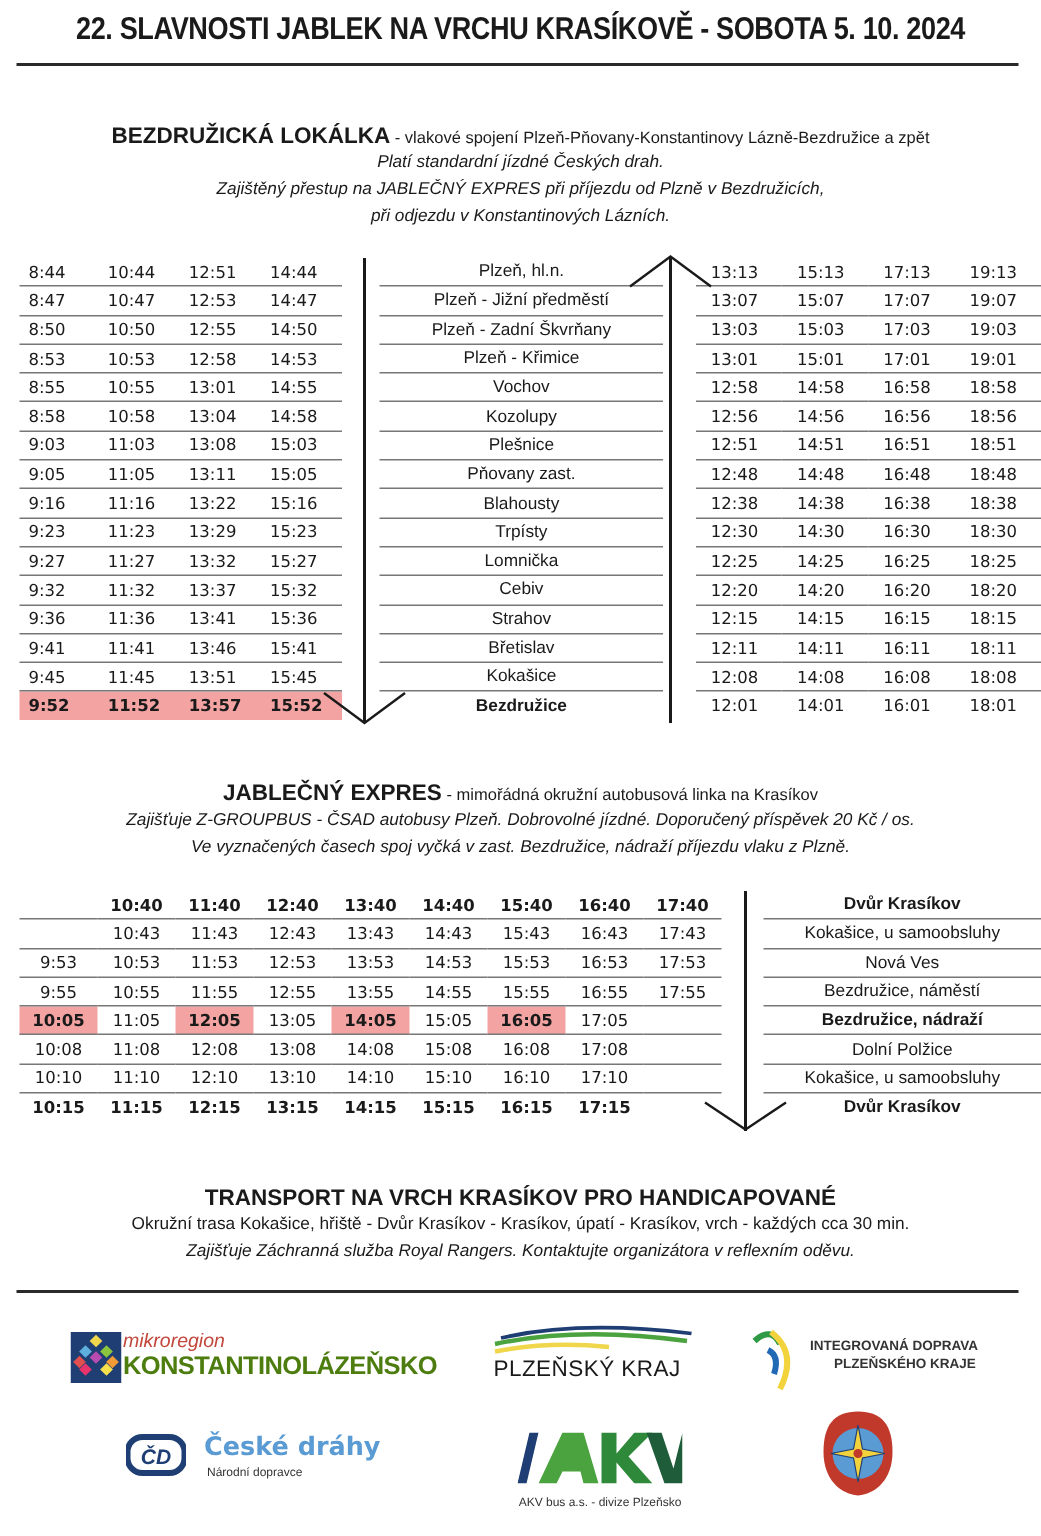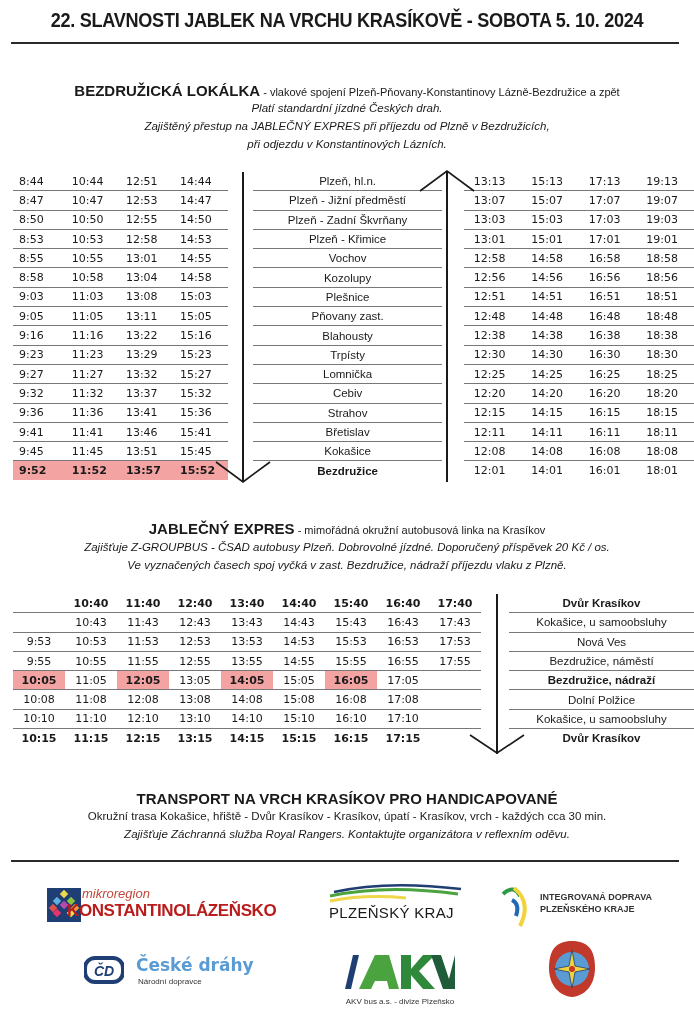--- a/index.html
+++ b/index.html
@@ -401,40 +401,40 @@
     <rect x="14" y="3" width="6" height="6" fill="#f0d64a" transform="rotate(45 17 6)"></rect>
     <rect x="7" y="10" width="6" height="6" fill="#5fb0de" transform="rotate(45 10 13)"></rect>
     <rect x="21" y="10" width="6" height="6" fill="#8cc63e" transform="rotate(45 24 13)"></rect>
     <rect x="14" y="14" width="6" height="6" fill="#b84bb0" transform="rotate(45 17 17)"></rect>
     <rect x="3" y="17" width="6" height="6" fill="#e24f4f" transform="rotate(45 6 20)"></rect>
     <rect x="25" y="17" width="6" height="6" fill="#f29a36" transform="rotate(45 28 20)"></rect>
     <rect x="7" y="22" width="6" height="6" fill="#e8336b" transform="rotate(45 10 25)"></rect>
     <rect x="21" y="22" width="6" height="6" fill="#f7e04b" transform="rotate(45 24 25)"></rect>
   </svg>
   <div style="position:absolute; left:35px; top:-2px; font-family:'Liberation Sans',sans-serif; font-style:italic; font-size:13px; color:#c2473c;">mikroregion</div>
-  <div style="position:absolute; left:20px; top:13px; font-family:'Liberation Sans',sans-serif; font-weight:bold; font-size:17px; color:#b91c1c; letter-spacing:-0.4px;">KONSTANTINOLÁZEŇSKO</div>
+  <div style="position:absolute; left:35px; top:13px; font-family:'Liberation Sans',sans-serif; font-weight:bold; font-size:17px; color:#4d7c0f; letter-spacing:-0.4px;">KONSTANTINOLÁZEŇSKO</div>
 </div>
 
 <div class="logo" style="left:326px; top:880px; width:140px; height:46px;">
   <svg width="140" height="24" style="position:absolute; left:0; top:0;">
     <path d="M8,12 Q60,0 135,9" stroke="#1f3e74" stroke-width="2.5" fill="none"></path>
     <path d="M4,16 Q60,4 132,14" stroke="#4ba33f" stroke-width="3" fill="none"></path>
     <path d="M4,21 Q40,14 80,18" stroke="#f0d64a" stroke-width="3" fill="none"></path>
   </svg>
   <div style="position:absolute; left:3px; top:24px; font-family:'Liberation Sans',sans-serif; font-size:15px; color:#1a1a1a; letter-spacing:0.3px;">PLZEŇSKÝ KRAJ</div>
 </div>
 
 <div class="logo" style="left:500px; top:884px; width:180px; height:44px;">
   <svg width="30" height="44" style="position:absolute; left:0; top:0;">
     <path d="M3,10 Q14,0 20,12" stroke="#2e9a46" stroke-width="4" fill="none"></path>
     <path d="M12,16 Q20,20 16,32" stroke="#2269b5" stroke-width="4" fill="none"></path>
     <path d="M14,4 Q32,18 20,42" stroke="#f3d33b" stroke-width="4" fill="none"></path>
   </svg>
   <div style="position:absolute; left:40px; top:8px; font-family:'Liberation Sans',sans-serif; font-weight:bold; font-size:9px; color:#333;">INTEGROVANÁ DOPRAVA</div>
-  <div style="position:absolute; left:40px; top:20px; font-family:'Liberation Sans',sans-serif; font-weight:bold; font-size:9px; color:#333;">PLZEŇSKÉHO KRAJE</div>
+  <div style="position:absolute; left:56px; top:20px; font-family:'Liberation Sans',sans-serif; font-weight:bold; font-size:9px; color:#333;">PLZEŇSKÉHO KRAJE</div>
 </div>
 
 <div class="logo" style="left:84px; top:953px; width:190px; height:36px;">
   <svg width="40" height="30" style="position:absolute; left:0; top:2px;">
     <rect x="1" y="3" width="38" height="24" rx="10" fill="none" stroke="#1f3e74" stroke-width="4"></rect>
     <text x="20" y="21" text-anchor="middle" font-family="Liberation Sans, sans-serif" font-weight="bold" font-style="italic" font-size="14" fill="#1f3e74">ČD</text>
   </svg>
   <div style="position:absolute; left:52px; top:2px; font-family:'DejaVu Sans',sans-serif; font-weight:bold; font-size:17px; color:#5a9bd4;">České dráhy</div>
   <div style="position:absolute; left:54px; top:24px; font-family:'Liberation Sans',sans-serif; font-size:8px; color:#333;">Národní dopravce</div>
 </div>

